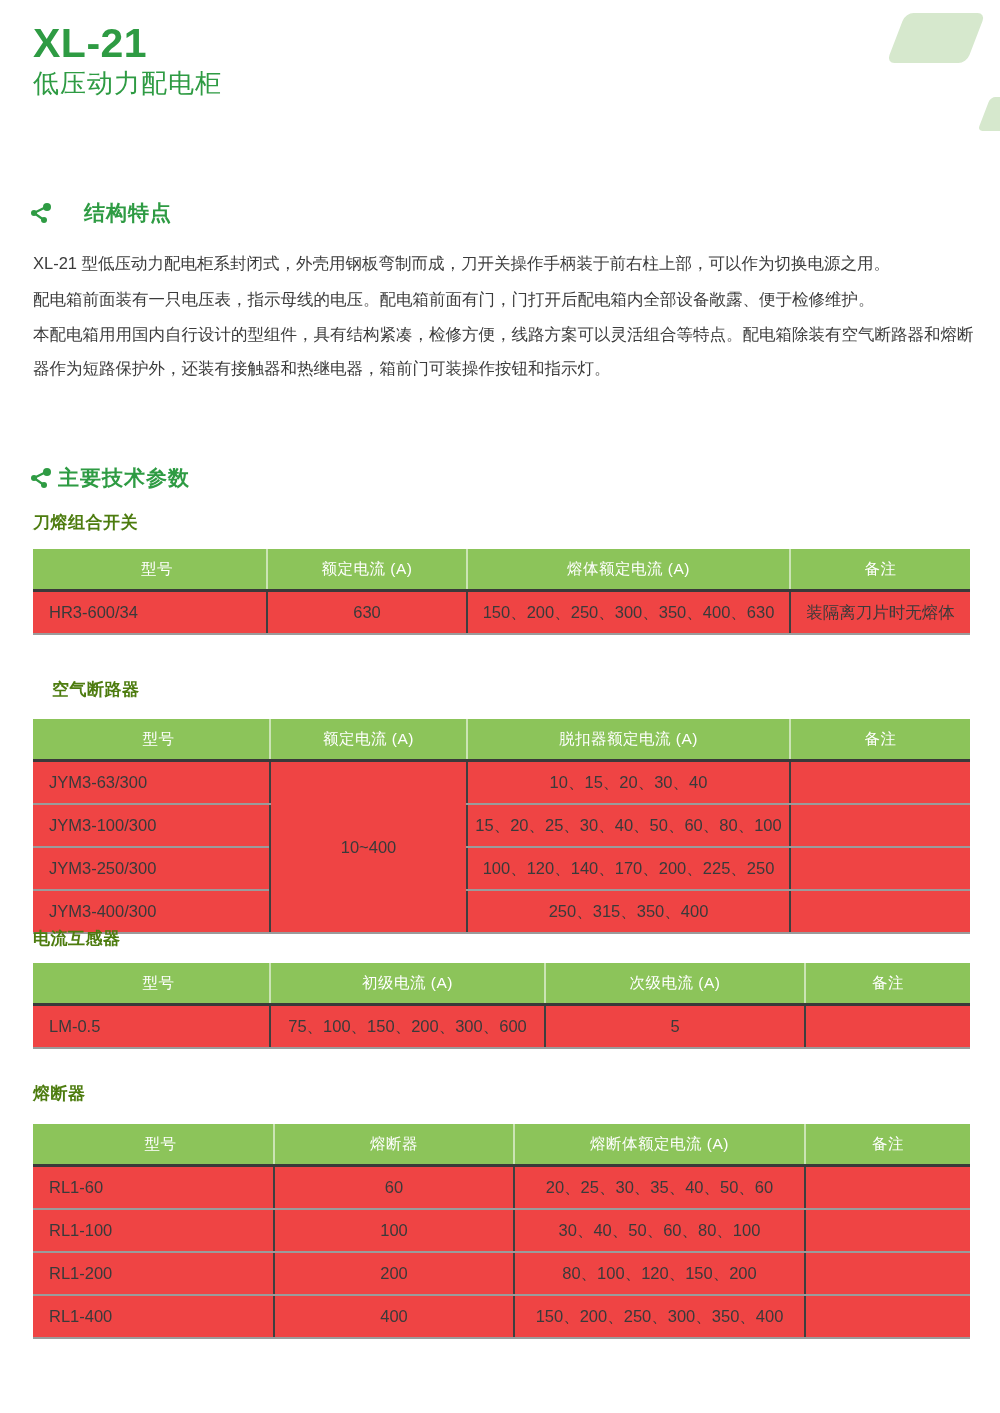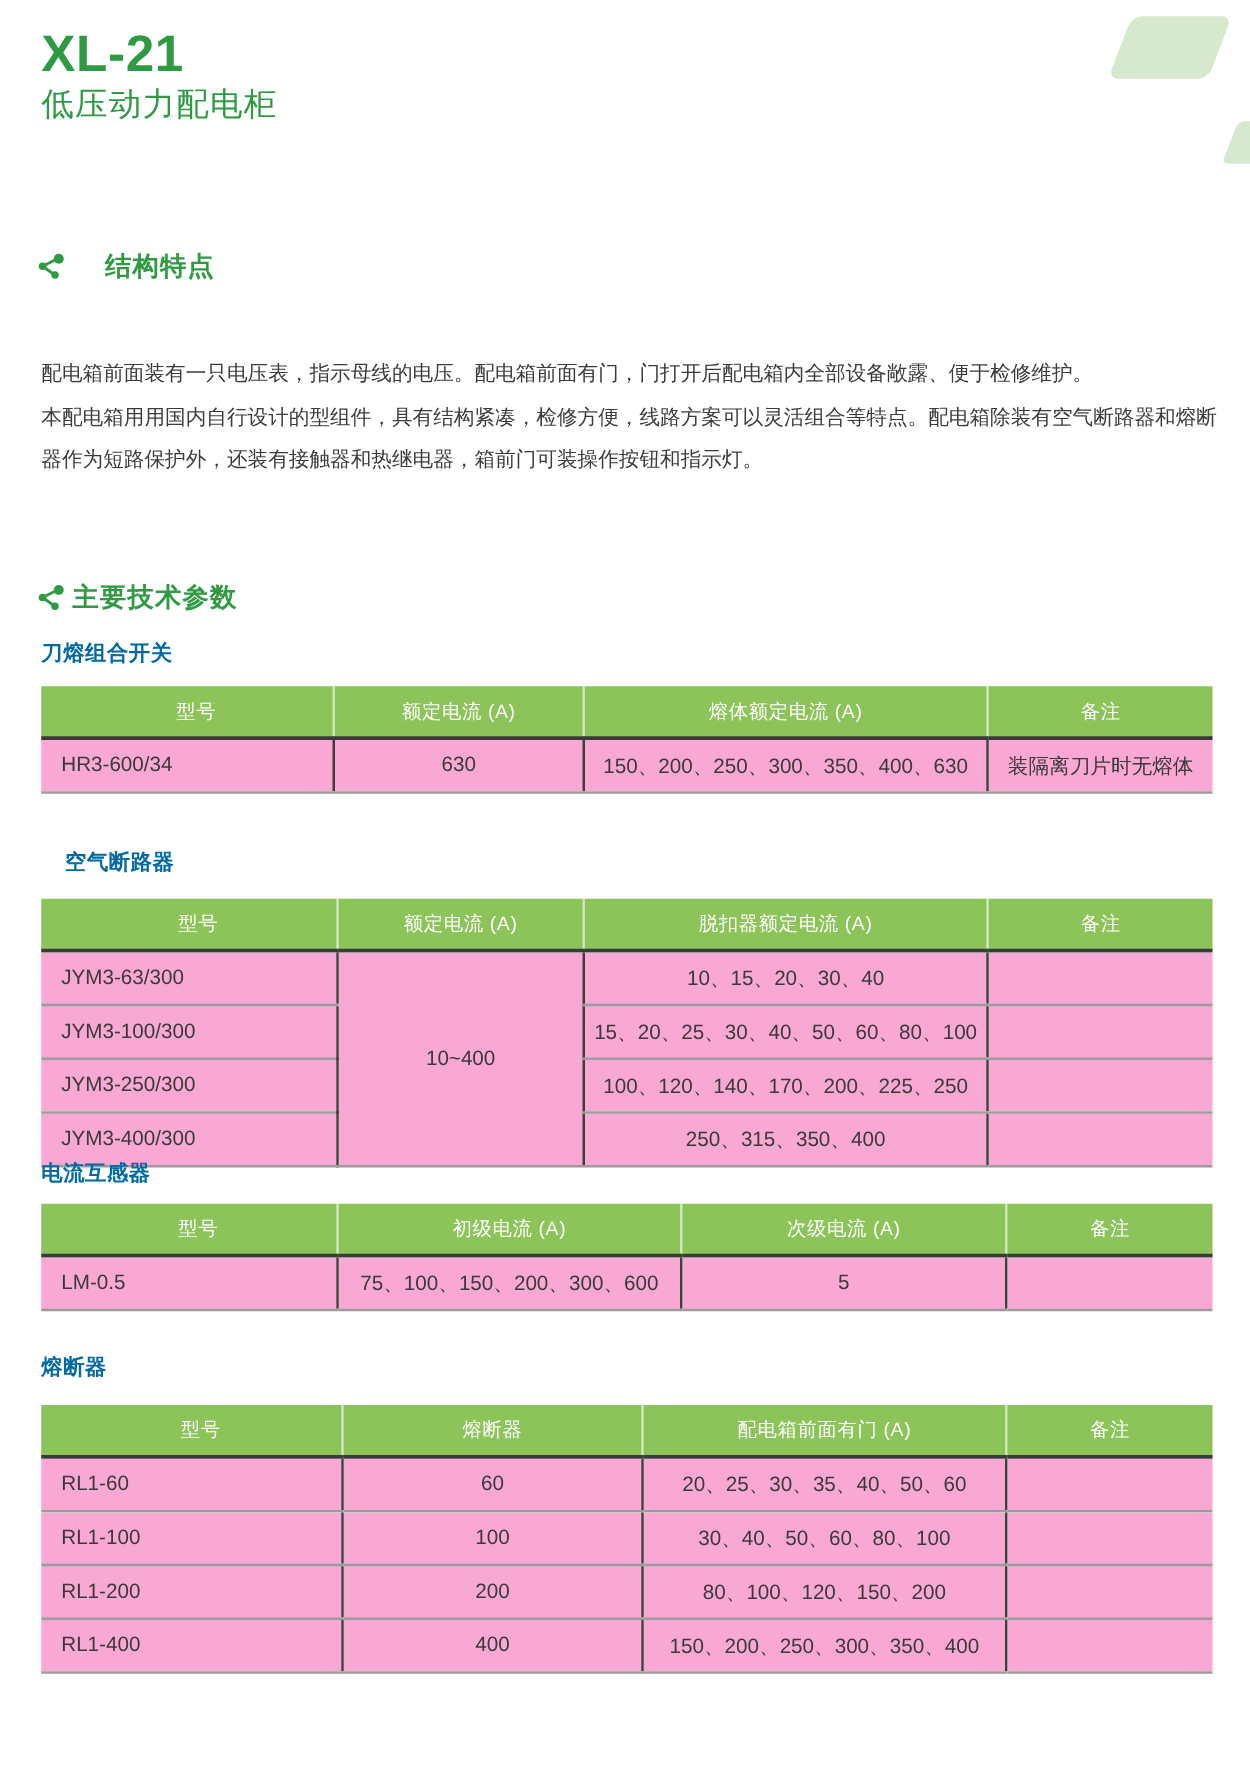--- a/index.html
+++ b/index.html
@@ -19,39 +19,39 @@
                font-size:21px;font-weight:600;color:#2e9b43;letter-spacing:1px;}
   .sec-features{top:199px;gap:32px;}
   .sec-params{top:464px;text-align:right;}
   .sec-heading svg{display:block;}
 
   .para{position:absolute;left:33px;width:950px;font-size:16.5px;line-height:34px;color:#3b3b3b;}
   .p1{top:246px;}
   .p2{top:282px;}
   .p3{top:317px;}
 
-  .caption{position:absolute;left:33px;font-size:17px;font-weight:bold;color:#0369a1;letter-spacing:0.5px;}
+  .caption{position:absolute;left:33px;font-size:17px;font-weight:bold;color:#4d7c0f;letter-spacing:0.5px;}
   .cap1{top:511px;}
   .cap2{top:678px;margin-left:19px;}
   .cap3{top:927px;}
   .cap4{top:1082px;}
 
   table.spec{position:absolute;left:33px;width:937px;border-collapse:collapse;table-layout:fixed;}
   .tbl1{top:549px;}
   .tbl2{top:719px;}
   .tbl3{top:963px;}
   .tbl4{top:1124px;}
 
   table.spec th{background:#8cc45a;color:#ffffff;font-weight:normal;font-size:15.5px;
                 height:38px;text-align:center;border-bottom:3px solid #3a3a3a;letter-spacing:0.5px;}
   table.spec th:first-child{text-align:center;padding-left:16px;}
   table.spec th + th{border-left:2px solid rgba(255,255,255,0.55);}
 
   table.spec td{height:39px;font-size:16.5px;color:#3a3a3a;text-align:center;
-                border-bottom:2px solid #9b9b9b;background:#f9a8d4;overflow:hidden;white-space:nowrap;}
+                border-bottom:2px solid #9b9b9b;background:#ef4444;overflow:hidden;white-space:nowrap;}
   table.spec td:first-child{text-align:left;padding-left:16px;}
   table.spec td + td{border-left:2px solid #3f3f3f;}
   .tbl1 td{height:41px;}
   .tbl2 td{height:37px;}
   .tbl3 td{height:40px;}
   .tbl4 td{height:37px;}
 </style>
 </head>
 <body>
 
@@ -69,20 +69,21 @@
         <line x1="4" y1="11" x2="16" y2="5" stroke="#2e9b43" stroke-width="2.2"></line>
         <line x1="4" y1="11" x2="14" y2="18" stroke="#2e9b43" stroke-width="2.2"></line>
         <circle cx="17" cy="5" r="4" fill="#2e9b43"></circle>
         <circle cx="4" cy="11" r="3" fill="#2e9b43"></circle>
         <circle cx="14" cy="18" r="3" fill="#2e9b43"></circle>
       </svg>
     </span>
     <span>结构特点</span>
   </div>
 
+  <div class="para p1">XL-21 型低压动力配电柜系封闭式，外壳用钢板弯制而成，刀开关操作手柄装于前右柱上部，可以作为切换电源之用。</div>
   <div class="para p2">配电箱前面装有一只电压表，指示母线的电压。配电箱前面有门，门打开后配电箱内全部设备敞露、便于检修维护。</div>
   <div class="para p3">本配电箱用用国内自行设计的型组件，具有结构紧凑，检修方便，线路方案可以灵活组合等特点。配电箱除装有空气断路器和熔断器作为短路保护外，还装有接触器和热继电器，箱前门可装操作按钮和指示灯。</div>
 
   <div class="sec-heading sec-params">
     <span>
       <svg width="22" height="22" viewBox="0 0 22 22">
         <line x1="4" y1="11" x2="16" y2="5" stroke="#2e9b43" stroke-width="2.2"></line>
         <line x1="4" y1="11" x2="14" y2="18" stroke="#2e9b43" stroke-width="2.2"></line>
         <circle cx="17" cy="5" r="4" fill="#2e9b43"></circle>
         <circle cx="4" cy="11" r="3" fill="#2e9b43"></circle>
@@ -190,21 +191,21 @@
       <colgroup>
         <col style="width: 241px;">
         <col style="width: 240px;">
         <col style="width: 291px;">
         <col style="width: 165px;">
       </colgroup>
       <thead>
         <tr>
           <th>型号</th>
           <th>熔断器</th>
-          <th>配电箱前面有门 (A)</th>
+          <th>熔断体额定电流 (A)</th>
           <th>备注</th>
         </tr>
       </thead>
       <tbody>
         <tr>
           <td>RL1-60</td>
           <td>60</td>
           <td>20、25、30、35、40、50、60</td>
           <td></td>
         </tr>

